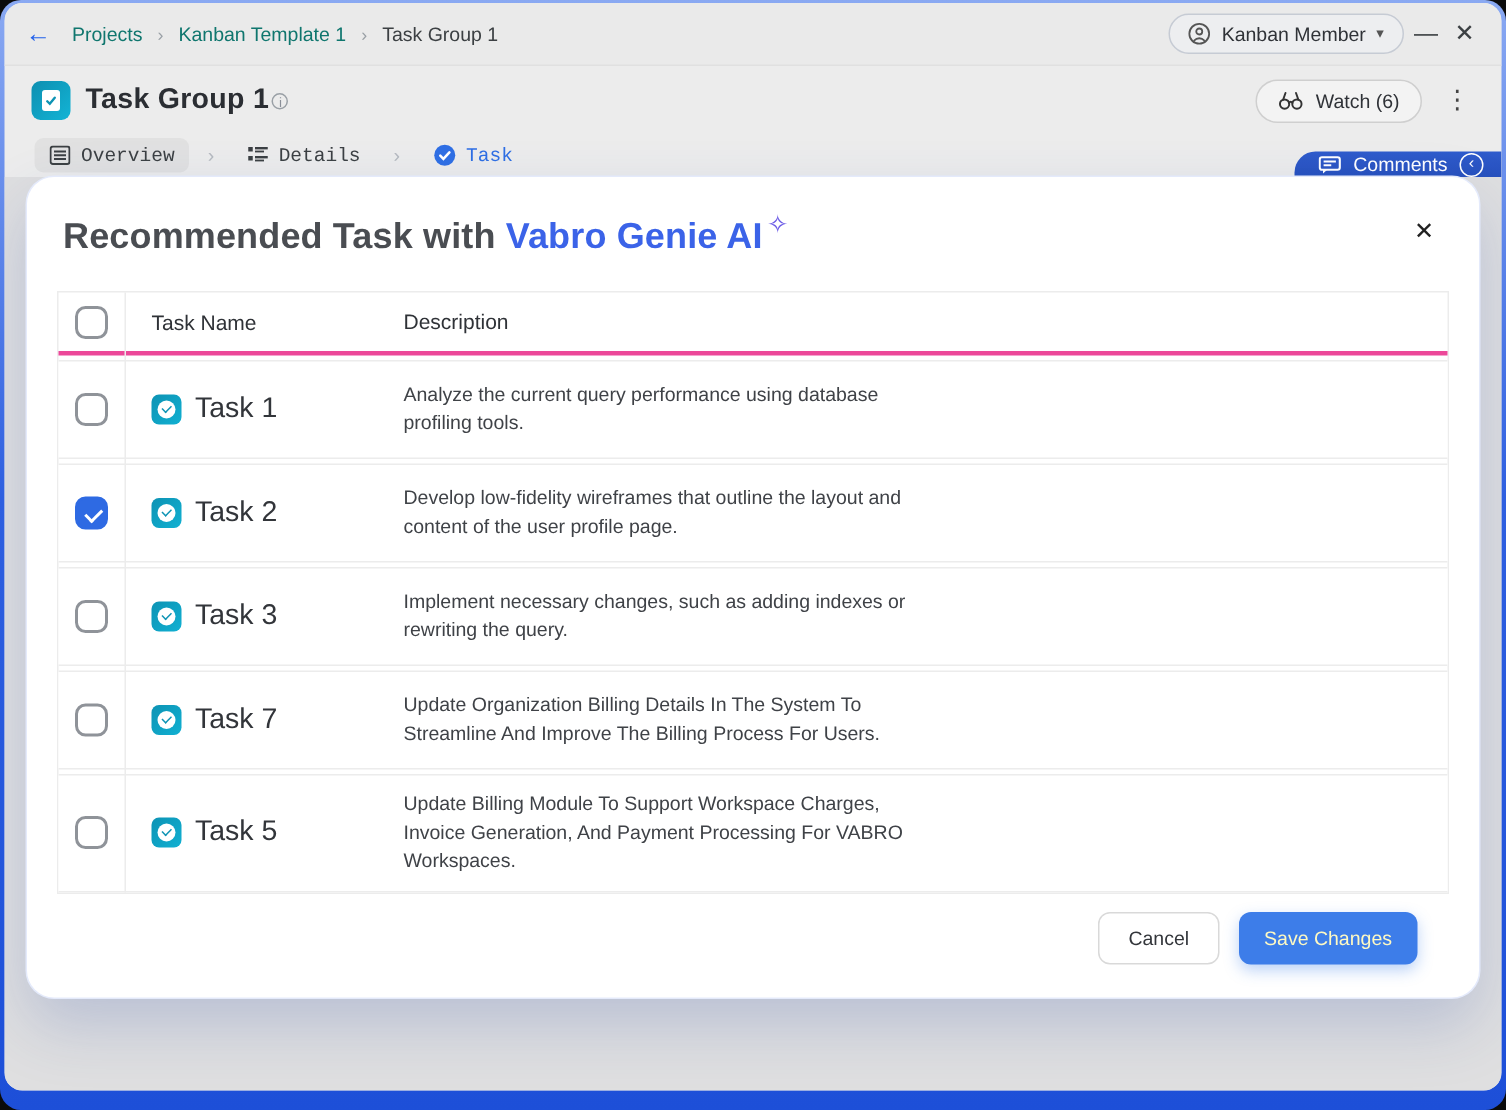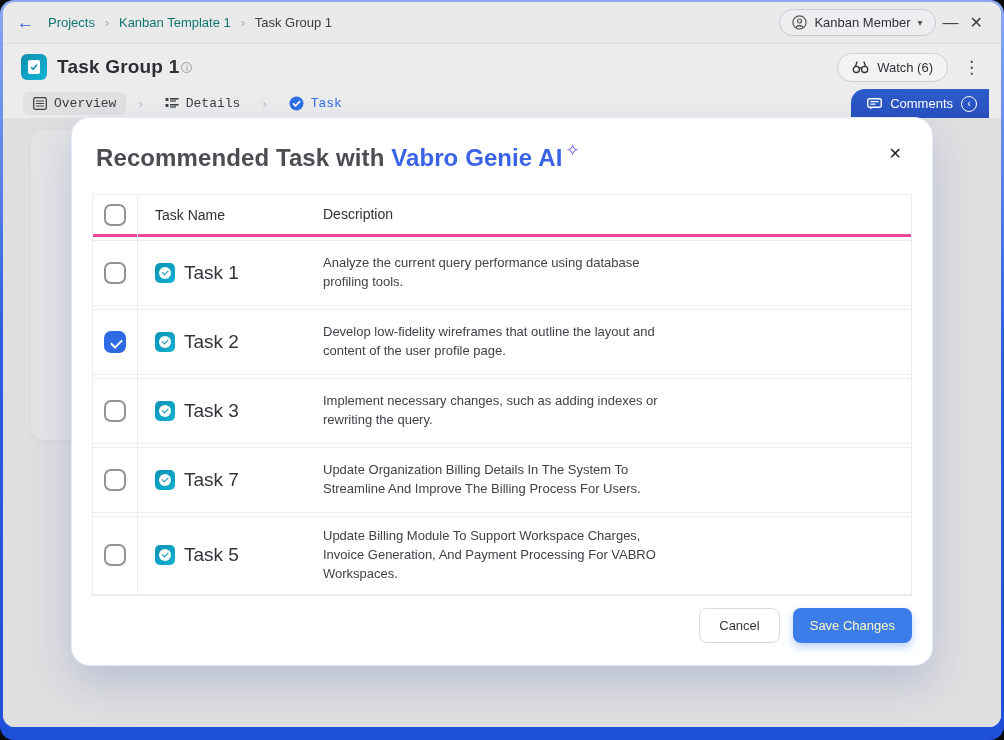--- a/index.html
+++ b/index.html
@@ -59,21 +59,21 @@
   .tabsrow {
     height:30px; flex:0 0 30px; display:flex; align-items:center; gap:12px;
     padding-left:20px; position:relative;
   }
   .tab { display:flex; align-items:center; gap:7px; font-size:13px; color:#3c4043;
     padding:4px 10px; border-radius:6px; cursor:pointer;font-family:Liberation Mono, monospace; }
   .tab.first { background:#e1e1e1; }
   .tab.active { color:#2f6fe4; }
   .tab-sep { color:#b6bac0; font-size:13px; }
   .comments-btn {
-    position:absolute; right:12px; bottom:0; height:29px;
+    position:absolute; right:0; bottom:0; height:17px;
     display:flex; align-items:center; gap:8px; padding:0 12px 0 16px;
     background:linear-gradient(180deg,#2f5ccc,#2750bd);
     border-top-left-radius:14px; color:#fff; font-size:13px; cursor:pointer;
   }
   .comments-btn::before {
     content:""; position:absolute; left:-5px; bottom:0; width:20px; height:13px;
     background:#14b8d4; transform:skewX(-20deg); border-bottom-left-radius:8px; z-index:-1;
   }
   .circ-chev {
     width:16px; height:16px; border:1.4px solid #fff; border-radius:50%;
@@ -83,21 +83,21 @@
   
   .content { position:relative; flex:1; background:#ebebeb; }
   .content::after { content:""; position:absolute; inset:0; background:rgba(90,95,105,0.08); pointer-events:none; }
   .ghost-card {
     position:absolute; left:28px; top:12px; width:245px; height:310px;
     background:#f0f0f0; border-radius:12px; box-shadow:0 1px 4px rgba(0,0,0,0.05);
   }
   
   .modal {
     position:absolute; left:50%; transform:translateX(-50%); top:0;
-    width:860px; height:547px; background:#fff; border-radius:18px; z-index:5;
+    width:968px; height:547px; background:#fff; border-radius:18px; z-index:5;
     box-shadow:0 0 0 1px #e4eafb, 0 18px 42px rgba(50,80,170,0.22);
     padding:0 20px;
   }
   .modal-head { display:flex; align-items:flex-start; padding:26px 4px 0 4px; }
   .modal-title { font-size:24px; font-weight:700; color:#4a4d52; letter-spacing:.1px; }
   .modal-title .hl { color:#3b63e8; }
   .sparkle { color:#6b5be6; font-size:17px; vertical-align:top; margin-left:3px; position:relative; top:-4px; }
   .modal-close { margin-left:auto; font-size:16px; color:#222; cursor:pointer; padding:4px 6px; margin-top:-4px; }
   
   .vtable { position:relative; margin-top:22px; border:1px solid #ececec; background:#fff; }
@@ -125,21 +125,21 @@
     width:20px; height:20px; border-radius:5px; flex:0 0 20px;
     background:linear-gradient(135deg,#0d93b4,#11b0d2);
     display:flex; align-items:center; justify-content:center;
   }
   .task-ic .dot { width:12px; height:12px; border-radius:50%; background:#fff; position:relative; }
   .task-ic .dot::after {
     content:""; position:absolute; left:3px; top:3.2px; width:5px; height:2.6px;
     border-left:1.6px solid #0d93b4; border-bottom:1.6px solid #0d93b4; transform:rotate(-45deg);
   }
   
-  .modal-foot { position:absolute; right:20px; bottom:22px; display:flex; gap:13px;margin-left:19px; }
+  .modal-foot { position:absolute; right:41px; bottom:22px; display:flex; gap:13px;margin-left:19px; }
   .btn { height:35px; border-radius:8px; font-size:13px; display:flex; align-items:center; justify-content:center; cursor:pointer; font-family:inherit; }
   .btn-cancel { background:#fff; border:1px solid #d9d9d9; color:#33363b; padding:0 19px; }
   .btn-save { background:#3d7de9; border:none; color:#fef9c3; padding:0 17px; box-shadow:0 4px 10px rgba(61,125,233,0.35); }
   svg { display:block; }
 </style>
 </head>
 <body>
 
 <div class="frame">
   <div class="window">

